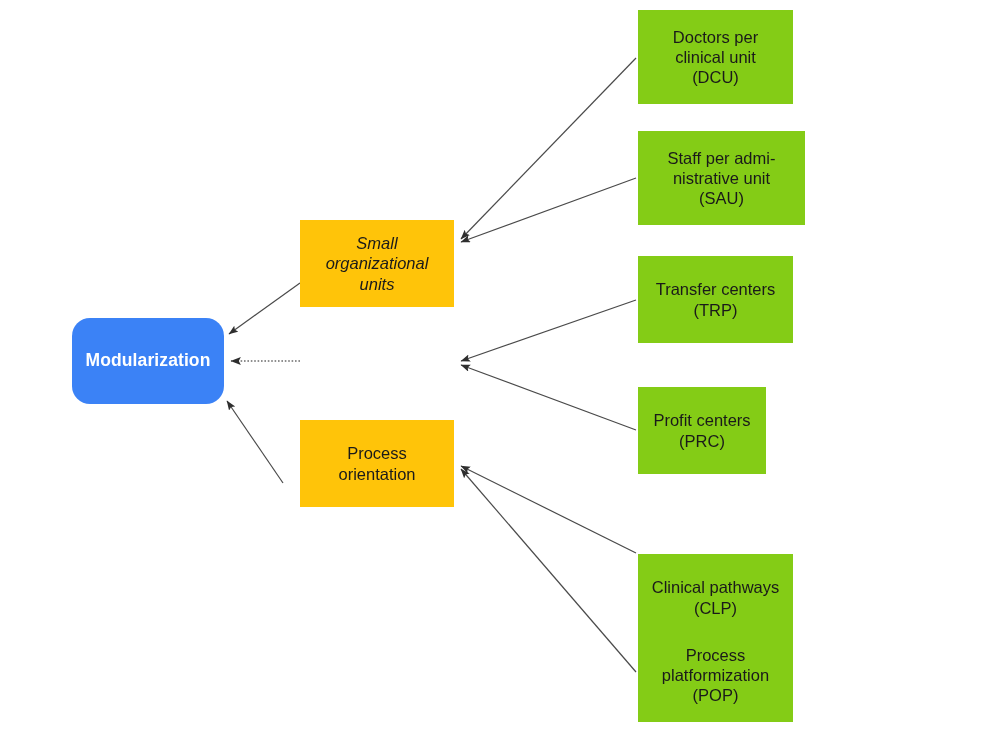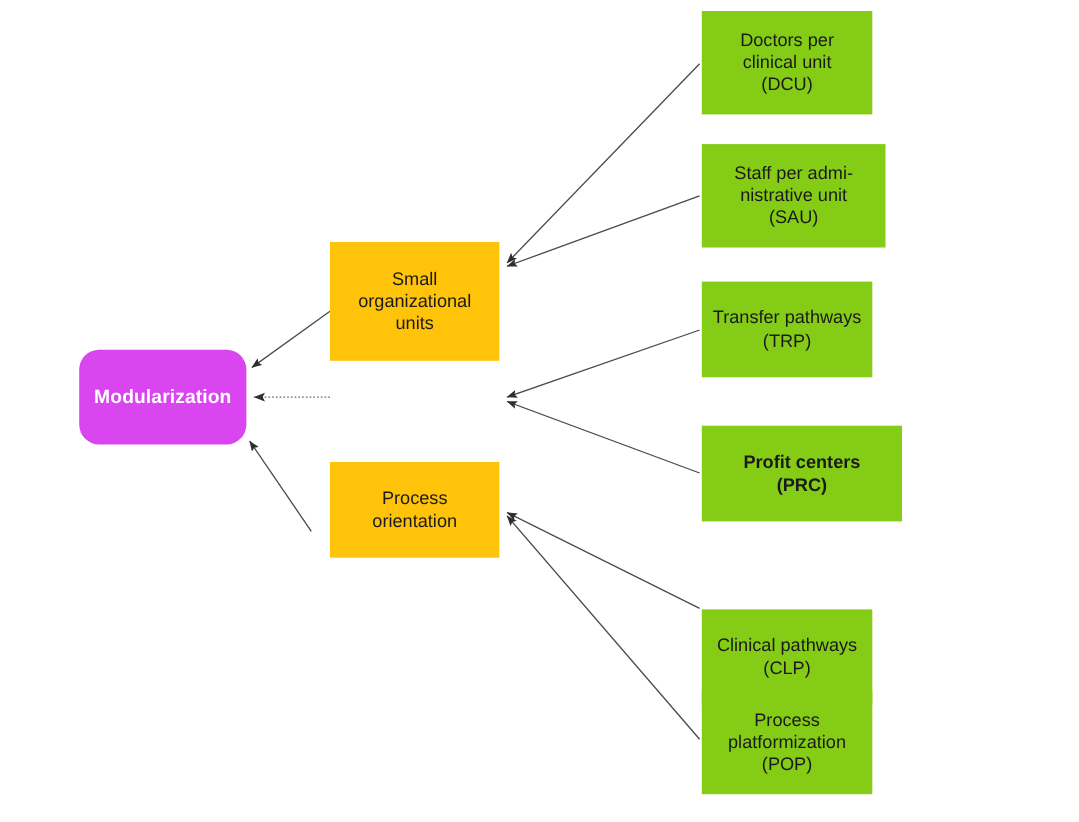--- a/index.html
+++ b/index.html
@@ -29,21 +29,21 @@
     position: absolute;
     box-sizing: border-box;
     display: flex;
     align-items: center;
     justify-content: center;
     text-align: center;
     line-height: 1.22;
     white-space: pre-line;
   }
   .node-root {
-    background: #d946ef;
+    background: #3b82f6;
     color: #ffffff;
     border-radius: 18px;
     font-size: 17.5px;
     font-weight: bold;
     letter-spacing: 0.1px;
   }
   .node-dimension {
     background: #ffc409;
     color: #1a1a1a;
     font-size: 16.5px;
@@ -73,35 +73,35 @@
     <line x1="636" y1="58" x2="461" y2="239" stroke="#4a4a4a" stroke-width="1.2" marker-end="url(#arrowhead)"></line>
     <line x1="636" y1="178" x2="461" y2="242" stroke="#4a4a4a" stroke-width="1.2" marker-end="url(#arrowhead)"></line>
     <line x1="636" y1="300" x2="461" y2="361" stroke="#4a4a4a" stroke-width="1.2" marker-end="url(#arrowhead)"></line>
     <line x1="636" y1="430" x2="461" y2="365" stroke="#4a4a4a" stroke-width="1.2" marker-end="url(#arrowhead)"></line>
     <line x1="636" y1="553" x2="461" y2="466" stroke="#4a4a4a" stroke-width="1.2" marker-end="url(#arrowhead)"></line>
     <line x1="636" y1="672" x2="461" y2="469" stroke="#4a4a4a" stroke-width="1.2" marker-end="url(#arrowhead)"></line>
   </svg>
 
   <div class="node node-root" style="left:72px; top:318px; width:152px; height:86px;">Modularization</div>
 
-  <div class="node node-dimension" style="left:300px; top:220px; width:154px; height:108px;">Small
+  <div class="node node-dimension" style="left:300px; top:220px; width:154px; height:87px;font-style:italic;">Small
 organizational
 units</div>
   <div class="node node-dimension" style="left:300px; top:420px; width:154px; height:87px;">Process
 orientation</div>
 
   <div class="node node-indicator" style="left:638px; top:10px; width:155px; height:94px;">Doctors per
 clinical unit
 (DCU)</div>
   <div class="node node-indicator" style="left:638px; top:131px; width:167px; height:94px;">Staff per admi-
 nistrative unit
 (SAU)</div>
-  <div class="node node-indicator" style="left:638px; top:256px; width:155px; height:87px;">Transfer pathways
+  <div class="node node-indicator" style="left:638px; top:256px; width:155px; height:87px;">Transfer centers
 (TRP)</div>
-  <div class="node node-indicator" style="left:638px; top:387px; width:182px; height:87px;font-weight:bold;">Profit centers
+  <div class="node node-indicator" style="left:638px; top:387px; width:128px; height:87px;">Profit centers
 (PRC)</div>
   <div class="node node-indicator" style="left:638px; top:510px; width:155px; height:87px;margin-top:44px;">Clinical pathways
 (CLP)</div>
   <div class="node node-indicator" style="left:638px; top:628px; width:155px; height:94px;">Process
 platformization
 (POP)</div>
 
 </div>
 
 </body></html>

